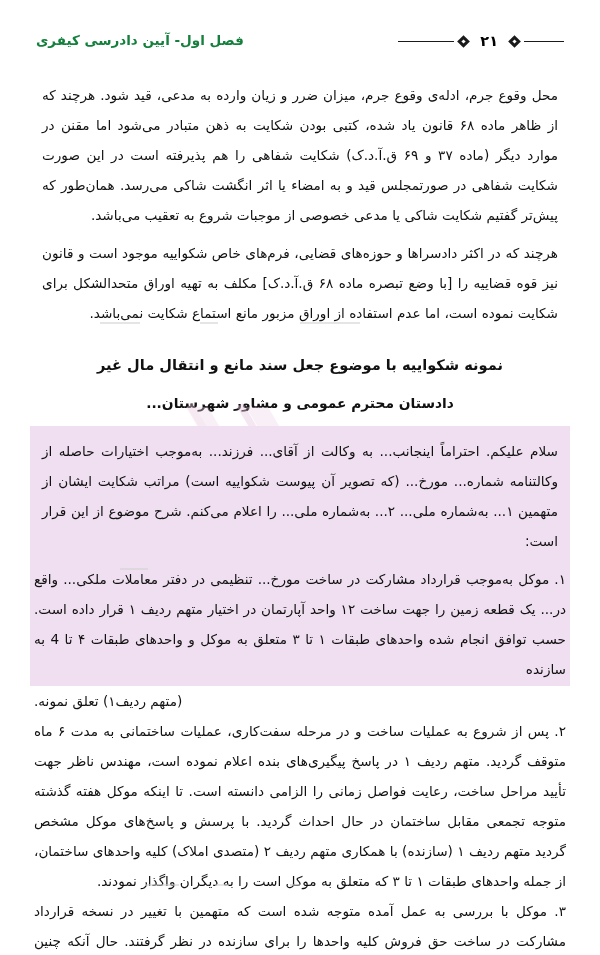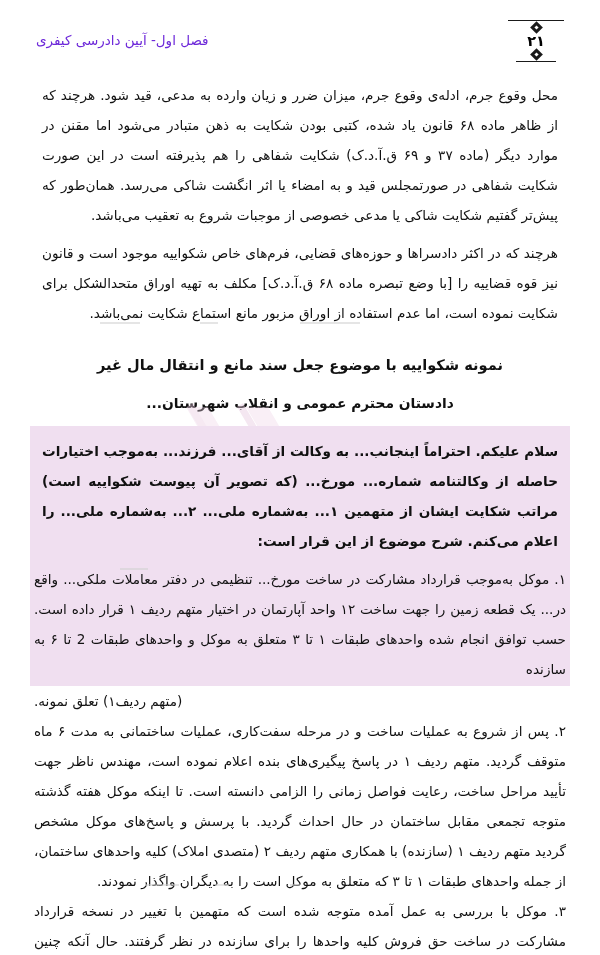--- a/index.html
+++ b/index.html
@@ -30,30 +30,30 @@
     display: flex;
     align-items: center;
     justify-content: space-between;
     flex-direction: row-reverse;
     padding: 0 36px 0 36px;
     box-sizing: border-box;
   }
 
   .header-title {
     font-size: 13.5px;
-    font-weight: normal;
-    color: #6d28d9;
+    font-weight: bold;
+    color: #15803d;
     letter-spacing: 0;
     white-space: nowrap;
     line-height: 1;
   }
 
   .folio-group {
     display: flex;
-    flex-direction: column;
+    flex-direction: row;
     align-items: center;
     gap: 2px;
     direction: ltr;
   }
 
   .folio-rule {
     width: 56px;
     height: 1px;
     background: #1a1a1a;
   }
@@ -123,21 +123,21 @@
 
   
   .highlight-block {
     position: relative;
     background: #f0dff0;
     padding: 2px 4px 2px 4px;
     margin: 0 -4px;
     z-index: 2;
   }
 
-  .highlight-block p.para { position: relative; z-index: 3; font-weight: bold; }
+  .highlight-block p.para { position: relative; z-index: 3; }
 
   
   .numbered {
     margin: 0;
     text-align: justify;
     text-align-last: right;
     padding-right: 0;
   }
 
   .tail-line {
@@ -205,28 +205,28 @@
     <p class="para">محل وقوع جرم، ادله‌ی وقوع جرم، میزان ضرر و زیان وارده به مدعی، قید شود. هرچند که از ظاهر ماده ۶۸ قانون یاد شده، کتبی بودن شکایت به ذهن متبادر می‌شود اما مقنن در موارد دیگر (ماده ۳۷ و ۶۹ ق.آ.د.ک) شکایت شفاهی را هم پذیرفته است در این صورت شکایت شفاهی در صورتمجلس قید و به امضاء یا اثر انگشت شاکی می‌رسد. همان‌طور که پیش‌تر گفتیم شکایت شاکی یا مدعی خصوصی از موجبات شروع به تعقیب می‌باشد.</p>
 
     <p class="para">هرچند که در اکثر دادسراها و حوزه‌های قضایی، فرم‌های خاص شکواییه موجود است و قانون نیز قوه قضاییه را [با وضع تبصره ماده ۶۸ ق.آ.د.ک] مکلف به تهیه اوراق متحدالشکل برای شکایت نموده است، اما عدم استفاده از اوراق مزبور مانع استماع شکایت نمی‌باشد.</p>
 
     <div class="spacer-sm"></div>
 
     <p class="heading">نمونه شکواییه با موضوع جعل سند مانع و انتقال مال غیر</p>
 
     <div class="spacer-xs"></div>
 
-    <p class="heading addressee">دادستان محترم عمومی و انقلاب شهرستان...</p>
+    <p class="heading addressee">دادستان محترم عمومی و مشاور شهرستان...</p>
 
     <div class="spacer-xs"></div>
 
     <div class="highlight-block" style="background: rgb(240, 223, 240);">
       <p class="para">سلام علیکم. احتراماً اینجانب... به وکالت از آقای... فرزند... به‌موجب اختیارات حاصله از وکالتنامه شماره... مورخ... (که تصویر آن پیوست شکواییه است) مراتب شکایت ایشان از متهمین ۱... به‌شماره ملی... ۲... به‌شماره ملی... را اعلام می‌کنم. شرح موضوع از این قرار است:</p>
 
-      <p class="numbered">۱. موکل به‌موجب قرارداد مشارکت در ساخت مورخ... تنظیمی در دفتر معاملات ملکی... واقع در... یک قطعه زمین را جهت ساخت ۱۲ واحد آپارتمان در اختیار متهم ردیف ۱ قرار داده است. حسب توافق انجام شده واحدهای طبقات ۱ تا ۳ متعلق به موکل و واحدهای طبقات 2 تا ۶ به سازنده</p>
+      <p class="numbered">۱. موکل به‌موجب قرارداد مشارکت در ساخت مورخ... تنظیمی در دفتر معاملات ملکی... واقع در... یک قطعه زمین را جهت ساخت ۱۲ واحد آپارتمان در اختیار متهم ردیف ۱ قرار داده است. حسب توافق انجام شده واحدهای طبقات ۱ تا ۳ متعلق به موکل و واحدهای طبقات ۴ تا 4 به سازنده</p>
     </div>
 
     <p class="tail-line">(متهم ردیف۱) تعلق نمونه.</p>
 
     <div class="post-list">
       <p class="numbered">۲. پس از شروع به عملیات ساخت و در مرحله سفت‌کاری، عملیات ساختمانی به مدت ۶ ماه متوقف گردید. متهم ردیف ۱ در پاسخ پیگیری‌های بنده اعلام نموده است، مهندس ناظر جهت تأیید مراحل ساخت، رعایت فواصل زمانی را الزامی دانسته است. تا اینکه موکل هفته گذشته متوجه تجمعی مقابل ساختمان در حال احداث گردید. با پرسش و پاسخ‌های موکل مشخص گردید متهم ردیف ۱ (سازنده) با همکاری متهم ردیف ۲ (متصدی املاک) کلیه واحدهای ساختمان، از جمله واحدهای طبقات ۱ تا ۳ که متعلق به موکل است را به دیگران واگذار نمودند.</p>
 
       <p class="numbered">۳. موکل با بررسی به عمل آمده متوجه شده است که متهمین با تغییر در نسخه قرارداد مشارکت در ساخت حق فروش کلیه واحدها را برای سازنده در نظر گرفتند. حال آنکه چنین توافقی در کار نیست و این جمله در نسخه‌ای که در اختیار موکل است وجود ندارد و متصدی مشاور املاک این عبارت را ذیل بند ۷ قرارداد متعاقباً و بدون اطلاع موکل الحاق کرده است.</p>
     </div>
 

